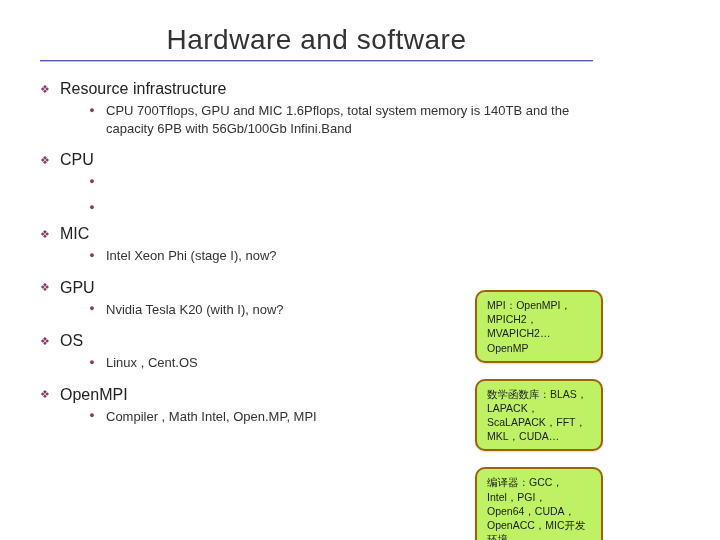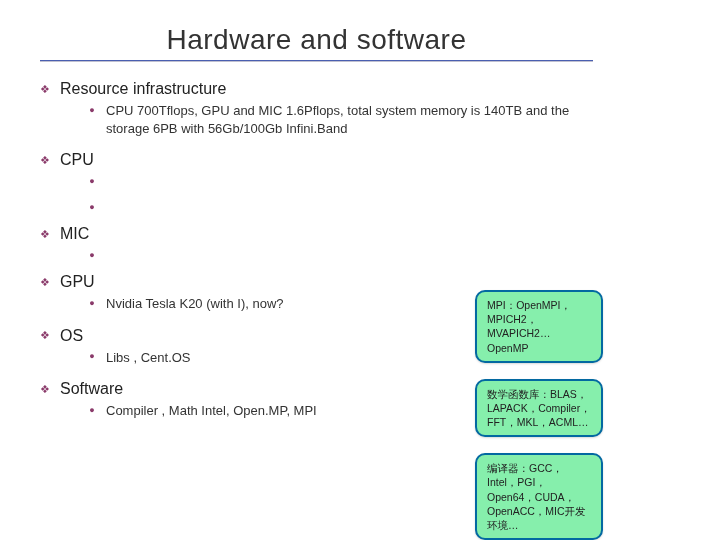--- a/index.html
+++ b/index.html
@@ -91,22 +91,22 @@
   }
   .right-boxes {
     position: absolute;
     right: -10px;
     top: 210px;
     display: flex;
     flex-direction: column;
     gap: 16px;
   }
   .info-box {
-    background: #86efac;
-    border: 2px solid #0369a1;
+    background: #bef264;
+    border: 2px solid #a16207;
     border-radius: 10px;
     padding: 6px 10px;
     width: 128px;
     font-size: 10.5px;
     color: #222;
     line-height: 1.35;
     box-shadow: 0 1px 2px rgba(0,0,0,0.15);
   }
 </style>
 </head>
@@ -119,21 +119,21 @@
   <div class="content">
 
     <div class="section">
       <div class="section-row">
         <span class="diamond-bullet">❖</span>
         <span class="section-title">Resource infrastructure</span>
       </div>
       <div class="sublist">
         <div class="subitem">
           <span class="sub-bullet">●</span>
-          <span class="subtext">CPU 700Tflops, GPU and MIC 1.6Pflops, total system memory is 140TB and the storage 6PB with 56Gb/100Gb Infini.Band</span>
+          <span class="subtext">CPU 700Tflops, GPU and MIC 1.6Pflops, total system memory is 140TB and the capacity 6PB with 56Gb/100Gb Infini.Band</span>
         </div>
       </div>
     </div>
 
     <div class="section">
       <div class="section-row">
         <span class="diamond-bullet">❖</span>
         <span class="section-title">CPU</span>
       </div>
       <div class="sublist">
@@ -147,20 +147,21 @@
     </div>
 
     <div class="section">
       <div class="section-row">
         <span class="diamond-bullet">❖</span>
         <span class="section-title">MIC</span>
       </div>
       <div class="sublist">
         <div class="subitem">
           <span class="sub-bullet">●</span>
+          <span class="subtext">Intel Xeon Phi (stage I), now?</span>
         </div>
       </div>
     </div>
 
     <div class="section">
       <div class="section-row">
         <span class="diamond-bullet">❖</span>
         <span class="section-title">GPU</span>
       </div>
       <div class="sublist">
@@ -172,39 +173,39 @@
     </div>
 
     <div class="section">
       <div class="section-row">
         <span class="diamond-bullet">❖</span>
         <span class="section-title">OS</span>
       </div>
       <div class="sublist">
         <div class="subitem">
           <span class="sub-bullet">●</span>
-          <span class="subtext">Libs , Cent.OS</span>
-        </div>
-      </div>
-    </div>
-
-    <div class="section">
-      <div class="section-row">
-        <span class="diamond-bullet">❖</span>
-        <span class="section-title">Software</span>
+          <span class="subtext">Linux , Cent.OS</span>
+        </div>
+      </div>
+    </div>
+
+    <div class="section">
+      <div class="section-row">
+        <span class="diamond-bullet">❖</span>
+        <span class="section-title">OpenMPI</span>
       </div>
       <div class="sublist">
         <div class="subitem">
           <span class="sub-bullet">●</span>
           <span class="subtext">Compiler , Math Intel, Open.MP, MPI</span>
         </div>
       </div>
     </div>
 
     <div class="right-boxes">
       <div class="info-box">MPI：OpenMPI，MPICH2，MVAPICH2…
 OpenMP</div>
-      <div class="info-box">数学函数库：BLAS，LAPACK，Compiler，FFT，MKL，ACML…</div>
+      <div class="info-box">数学函数库：BLAS，LAPACK，ScaLAPACK，FFT，MKL，CUDA…</div>
       <div class="info-box">编译器：GCC，Intel，PGI，Open64，CUDA，OpenACC，MIC开发环境…</div>
     </div>
 
   </div>
 </div>
 
 </body></html>

